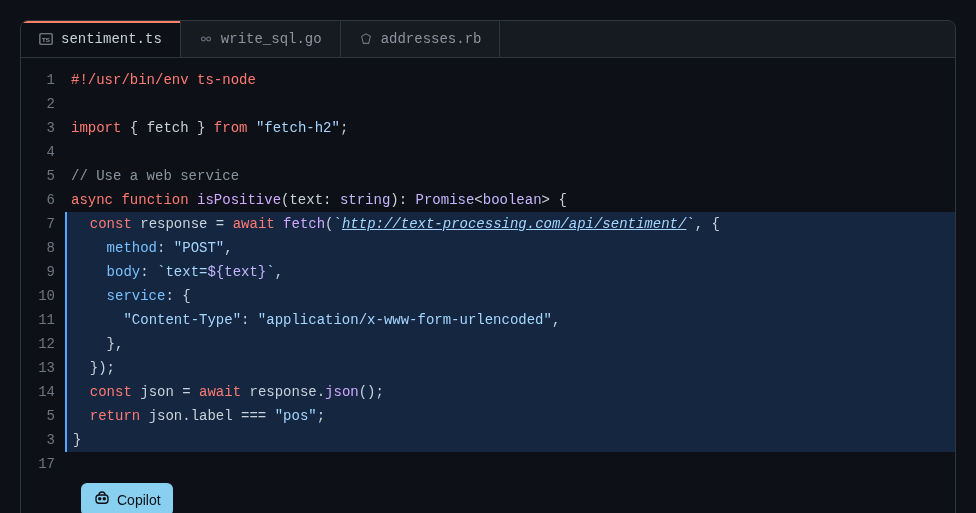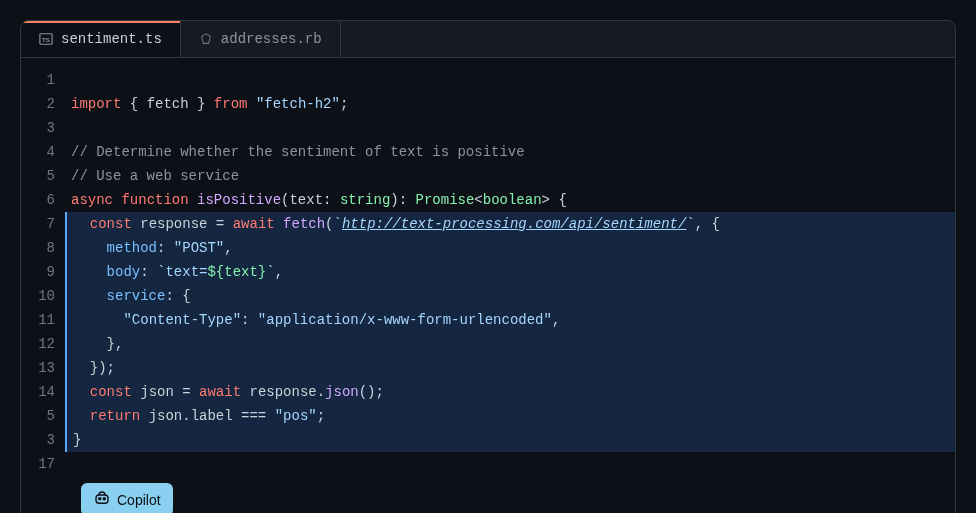--- a/index.html
+++ b/index.html
@@ -95,21 +95,21 @@
   border-left: 2px solid #58a6ff;
   margin-left: -2px;
   padding-left: 6px;
 }
 
 .tk-key   { color: #ff7b72; }       
 .tk-func  { color: #d2a8ff; }       
 .tk-str   { color: #a5d6ff; }       
 .tk-com   { color: #8b949e; }       
 .tk-punc  { color: #c9d1d9; }       
-.tk-type  { color: #86efac; }       
+.tk-type  { color: #c4b5fd; }       
 .tk-var   { color: #c9d1d9; }       
 .tk-prop  { color: #79c0ff; }       
 .tk-shebang { color: #ff7b72; font-weight: 500; }
 .tk-url   { color: #a5d6ff; text-decoration: underline; font-style: italic; }
 
 .copilot-badge {
   position: absolute;
   left: 60px;
   bottom: 8px;
   background: #7ec8e3;
@@ -134,20 +134,29 @@
 <div class="editor-window">
   <div class="tabs-bar">
     <div class="tab active">
       <span class="file-icon">
         <svg viewBox="0 0 16 16" fill="#8b949e">
             <rect x="1" y="2" width="14" height="12" rx="1" fill="none" stroke="#8b949e" stroke-width="1.3"></rect>
             <text x="8" y="11" font-size="7" text-anchor="middle" fill="#8b949e" font-family="sans-serif" font-weight="bold">TS</text>
           </svg>
       </span>
       <span>sentiment.ts</span>
+    </div>
+    <div class="tab">
+      <span class="file-icon">
+        <svg viewBox="0 0 16 16" fill="#6e7681">
+            <circle cx="5" cy="8" r="2.2" fill="none" stroke="#6e7681" stroke-width="1.2"></circle>
+            <circle cx="11" cy="8" r="2.2" fill="none" stroke="#6e7681" stroke-width="1.2"></circle>
+          </svg>
+      </span>
+      <span>write_sql.go</span>
     </div>
     <div class="tab">
       <span class="file-icon">
         <svg viewBox="0 0 16 16" fill="#6e7681">
             <path d="M3 5l5-3 5 3-2 8H5z" fill="none" stroke="#6e7681" stroke-width="1.2"></path>
           </svg>
       </span>
       <span>addresses.rb</span>
     </div>
   </div>
@@ -167,28 +176,28 @@
         <div class="ln">11</div>
         <div class="ln">12</div>
         <div class="ln">13</div>
         <div class="ln">14</div>
         <div class="ln">5</div>
         <div class="ln">3</div>
         <div class="ln">17</div>
       </div>
     <div class="code-area">
 
+      <div class="code-line"><span class="tk-shebang">#!/usr/bin/env ts-node</span></div>
 
       <div class="code-line"></div>
 
       <div class="code-line"><span class="tk-key">import</span><span class="tk-punc"> </span><span class="tk-var">{ fetch }</span><span class="tk-punc"> </span><span class="tk-key">from</span><span class="tk-punc"> </span><span class="tk-str">"fetch-h2"</span><span class="tk-punc">;</span></div>
 
       <div class="code-line"></div>
 
-      <div class="code-line"><span class="tk-com">// Determine whether the sentiment of text is positive</span></div>
 
       <div class="code-line"><span class="tk-com">// Use a web service</span></div>
 
       <div class="code-line"><span class="tk-key">async</span><span> </span><span class="tk-key">function</span><span> </span><span class="tk-func">isPositive</span><span class="tk-punc">(</span><span class="tk-var">text</span><span class="tk-punc">:</span><span> </span><span class="tk-type">string</span><span class="tk-punc">)</span><span class="tk-punc">:</span><span> </span><span class="tk-type">Promise</span><span class="tk-punc">&lt;</span><span class="tk-type">boolean</span><span class="tk-punc">&gt;</span><span> </span><span class="tk-punc">{</span></div>
 
       <div class="code-line hl hl-border">  <span class="tk-key">const</span><span> </span><span class="tk-var">response</span><span class="tk-punc"> = </span><span class="tk-key">await</span><span> </span><span class="tk-func">fetch</span><span class="tk-punc">(</span><span class="tk-str">`</span><span class="tk-url">http://text-processing.com/api/sentiment/</span><span class="tk-str">`</span><span class="tk-punc">,</span><span> </span><span class="tk-punc">{</span></div>
 
       <div class="code-line hl hl-border">    <span class="tk-prop">method</span><span class="tk-punc">:</span><span> </span><span class="tk-str">"POST"</span><span class="tk-punc">,</span></div>
 
       <div class="code-line hl hl-border">    <span class="tk-prop">body</span><span class="tk-punc">:</span><span> </span><span class="tk-str">`text=</span><span class="tk-type">${text}</span><span class="tk-str">`</span><span class="tk-punc">,</span></div>

